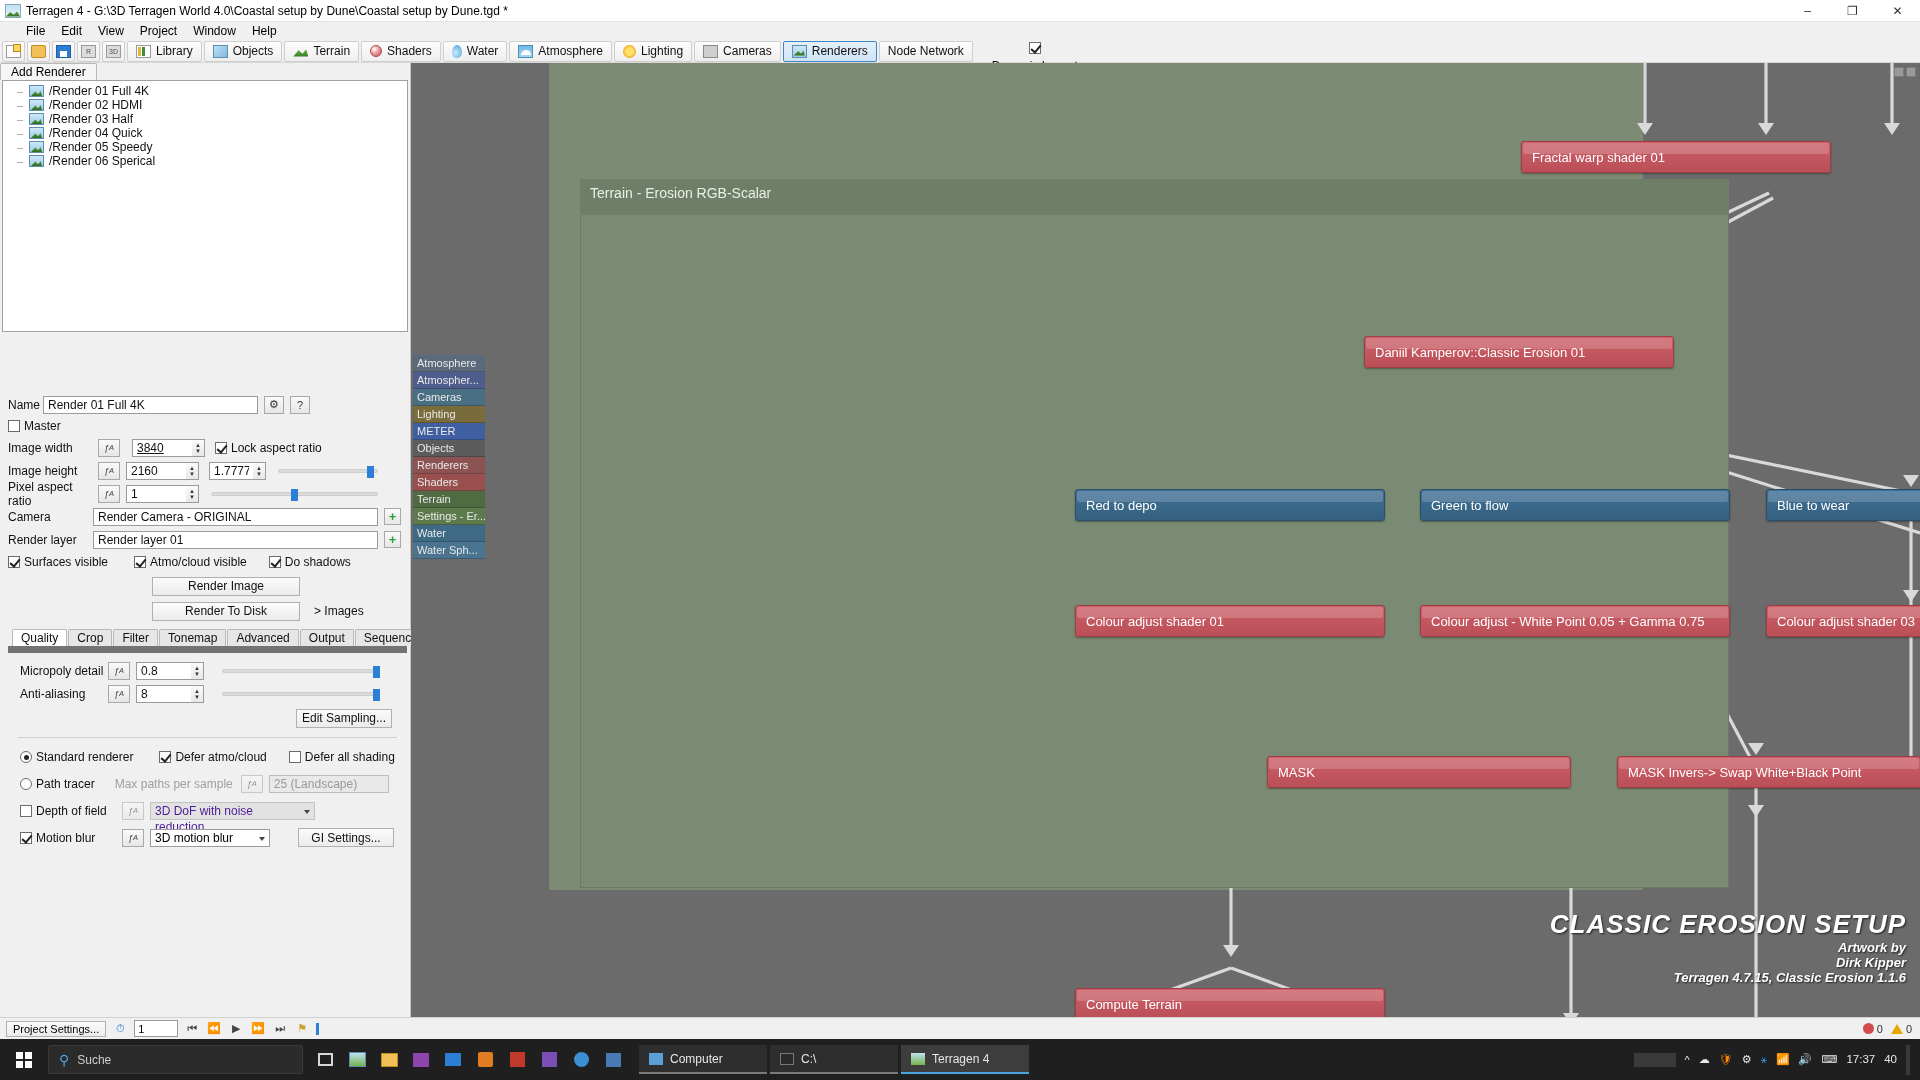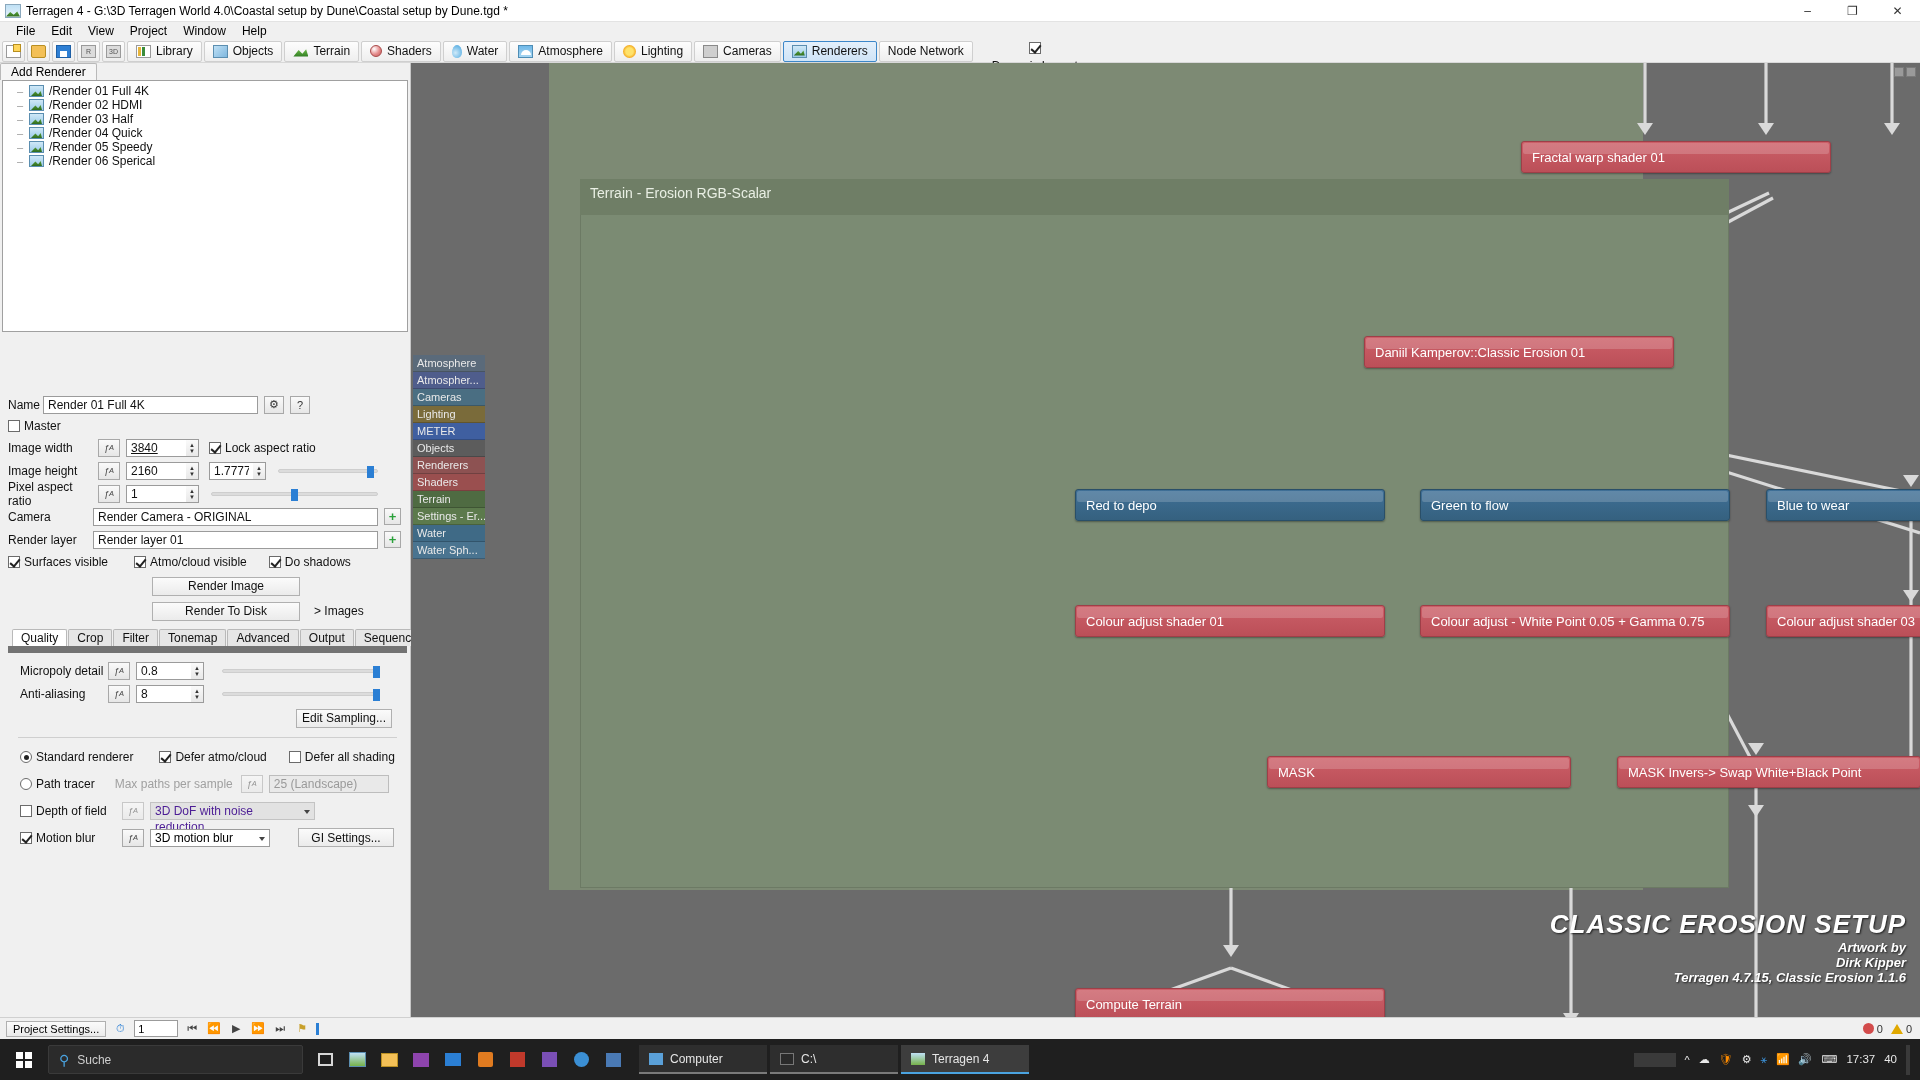--- a/index.html
+++ b/index.html
@@ -24,21 +24,21 @@
   .tb-icon .hill { position:absolute; left:1px; right:1px; bottom:1px; height:6px;
       background: linear-gradient(#5ea83e,#2f6b1e); clip-path: polygon(0 100%,30% 25%,55% 70%,80% 15%,100% 100%); }
   .tb-title { font-size: 12px; color: #000; }
   .tb-btns { position:absolute; right:0; top:0; height:22px; display:flex; }
   .tb-btn { width: 45px; height: 22px; display:flex; align-items:center; justify-content:center;
       font-size: 12px; color:#333; }
 
   
   .menubar {
     position:absolute; top:22px; left:0; width:1920px; height:18px;
-    background:#f0f0f0; display:flex; align-items:center; padding-left:8px;
+    background:#f0f0f0; display:flex; align-items:center; padding-left:18px;
   }
   .menu-item { padding: 1px 8px; font-size:12px; color:#000; }
 
   
   .toolbar {
     position:absolute; top:40px; left:0; width:1920px; height:23px;
     background:#f0f0f0; display:flex; align-items:center; padding-left:2px;
     border-bottom:1px solid #d8d8d8;
   }
   .tbtn {
@@ -324,21 +324,21 @@
       </div>
 
       <div class="row" style="height:20px">
         <span class="chkbox"></span>
         <span class="lbl" style="margin-left:4px">Master</span>
       </div>
 
       <div class="row">
         <span class="lbl" style="width:90px">Image width</span>
         <span class="fnbtn">ƒ<sub>A</sub></span>
-        <input class="inp" style="width: 60px; margin-left: 6px; border-right: none; text-decoration: underline;" value="3840">
+        <input class="inp" style="width: 60px; margin-left: 12px; border-right: none; text-decoration: underline;" value="3840">
         <span class="spin">
             <i>▲</i>
             <i>▼</i>
           </span>
         <span class="chkbox on" style="margin-left:10px"></span>
         <span class="lbl" style="margin-left:4px">Lock aspect ratio</span>
       </div>
 
       <div class="row">
         <span class="lbl" style="width:90px">Image height</span>

